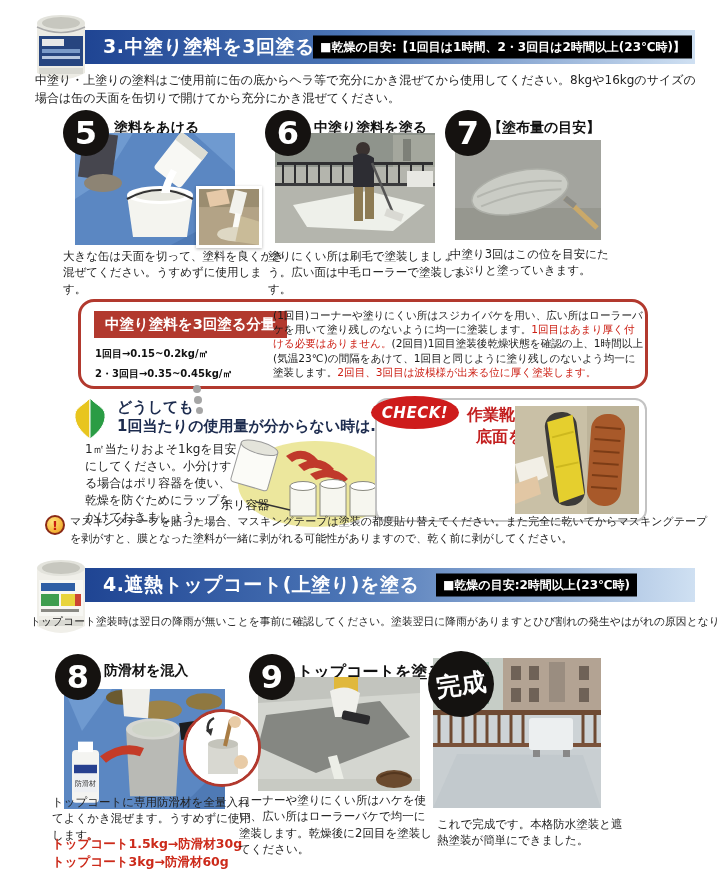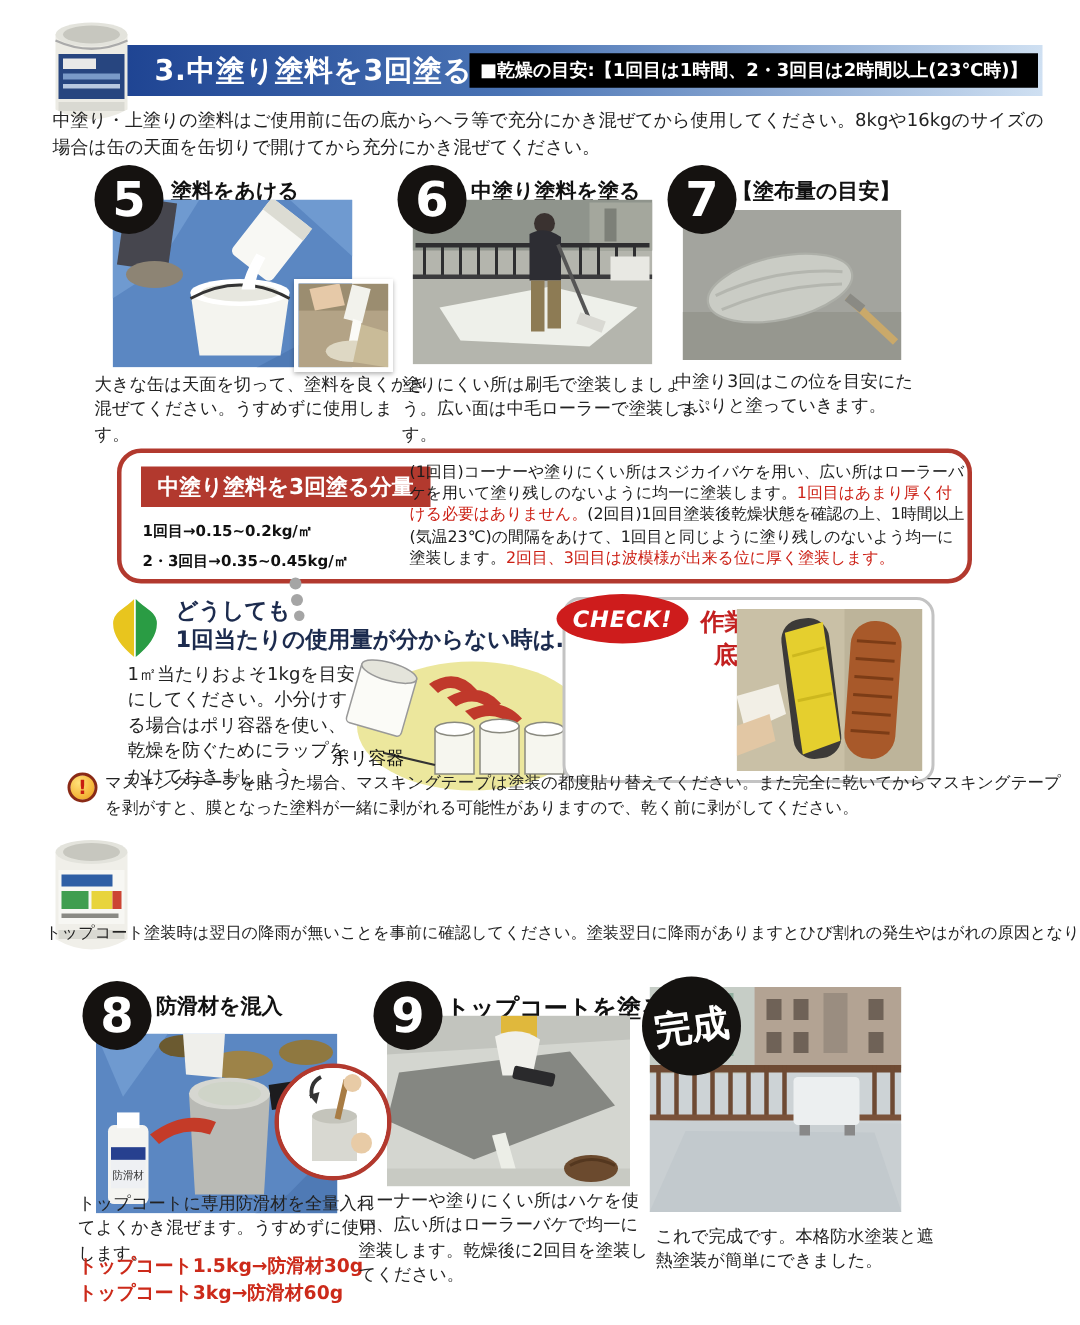--- a/index.html
+++ b/index.html
@@ -30,21 +30,21 @@
   .dose-title{position:absolute;left:13px;top:9px;background:#b2392e;color:#fff;font-size:14.5px;
         font-weight:bold;padding:4px 11px;white-space:nowrap;}
   .dose-line{position:absolute;font-size:10px;font-weight:bold;color:#111;white-space:nowrap;}
   .dose-right{position:absolute;left:192px;top:6px;width:370px;font-size:10.6px;line-height:1.34;color:#1a1a1a;}
   .red{color:#cc2015;}
   .dot{position:absolute;width:8px;height:8px;border-radius:50%;background:#a5a5a5;}
   
   .bg-title{position:absolute;font-size:15px;font-weight:bold;color:#1c2b4e;white-space:nowrap;}
   .poly-label{position:absolute;font-size:12px;color:#111;white-space:nowrap;}
   
-  .check-box{position:absolute;left:375px;top:398px;width:248px;height:124px;
+  .check-box{position:absolute;left:375px;top:398px;width:272px;height:124px;
         border:2px solid #c3c3c3;border-radius:12px;background:#fff;}
   .check-badge{position:absolute;left:-6px;top:-4px;width:88px;height:33px;background:#ce1c1c;
         border-radius:50%;color:#fff;font-weight:bold;font-style:italic;font-size:15px;
         display:flex;align-items:center;justify-content:center;letter-spacing:.5px;}
   .check-title{position:absolute;color:#c32020;font-weight:bold;font-size:16px;white-space:nowrap;}
   .check-body{position:absolute;left:10px;top:52px;width:124px;font-size:11px;line-height:1.5;color:#222;}
   
   .warn-icon{position:absolute;left:45px;top:515px;width:20px;height:20px;border-radius:50%;
         background:radial-gradient(circle at 35% 30%,#ffe27a,#f6b83d 60%,#e69a20);
         border:2px solid #8a2a16;color:#c81d10;font-weight:bold;font-size:13px;
@@ -241,20 +241,24 @@
         <polygon points="0,78 22,70 26,88 0,98" fill="#e2c7a4"></polygon>
       </svg>
     </div>
   </div>
 
   <div class="warn-icon">
       <span>!</span>
     </div>
   <div class="para" style="left:70px;top:514px;width:642px;font-size:11px;line-height:1.52;">マスキングテープを貼った場合、マスキングテープは塗装の都度貼り替えてください。また完全に乾いてからマスキングテープを剥がすと、膜となった塗料が一緒に剥がれる可能性がありますので、乾く前に剥がしてください。</div>
 
+  <div class="band" style="top:568px;">
+    <span class="band-title">4.遮熱トップコート(上塗り)を塗る</span>
+    <span class="dry-badge" style="right:58px;">■乾燥の目安:2時間以上(23℃時)</span>
+  </div>
   <div class="can" style="left:30px;top:556px;width:62px;height:84px;">
     <svg viewBox="0 0 62 84">
       <path d="M7 12 L7 70 Q31 84 55 70 L55 12 Z" fill="#f0efe9"></path>
       <ellipse cx="31" cy="12" rx="24" ry="8" fill="#e3e3dc"></ellipse>
       <ellipse cx="31" cy="12" rx="19" ry="6" fill="#c7c7bf"></ellipse>
       <rect x="9" y="24" width="44" height="36" fill="#f7f7f3"></rect>
       <rect x="11" y="27" width="34" height="8" fill="#2f5fa5"></rect>
       <rect x="11" y="38" width="18" height="12" fill="#3f9e4f"></rect>
       <rect x="31" y="38" width="14" height="12" fill="#e8d43c"></rect>
       <rect x="45" y="38" width="6" height="12" fill="#cc4433"></rect>

